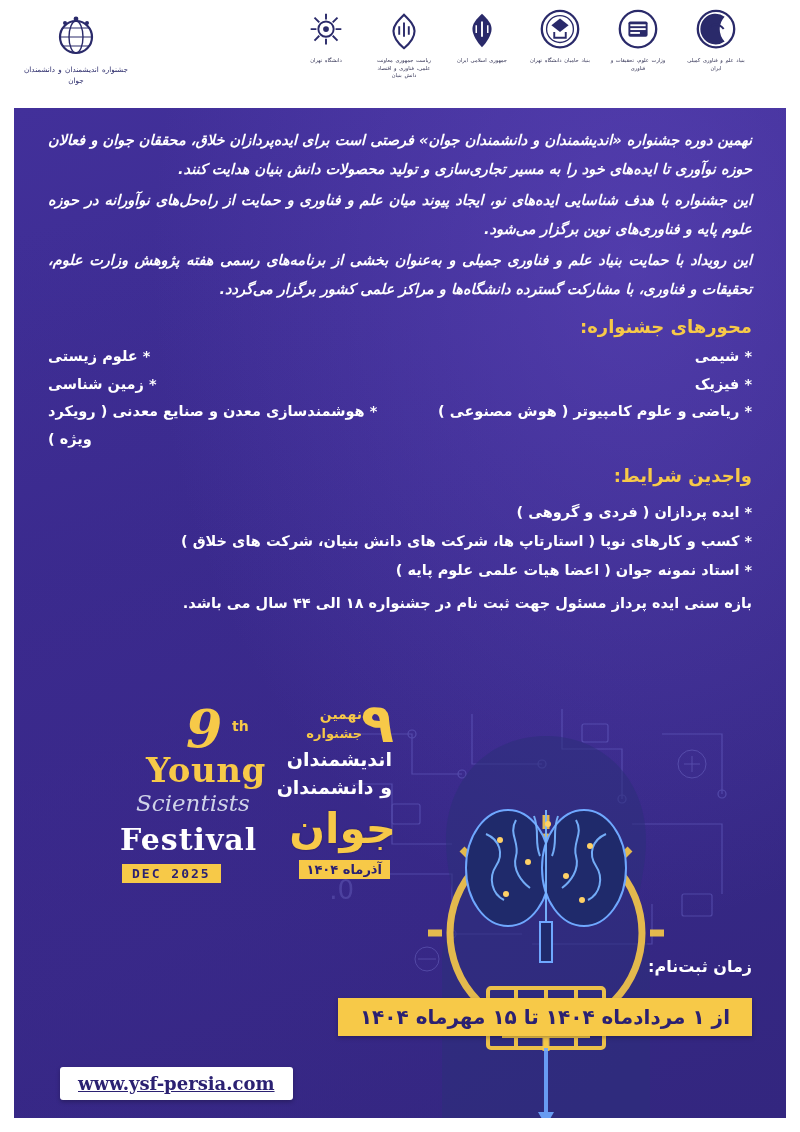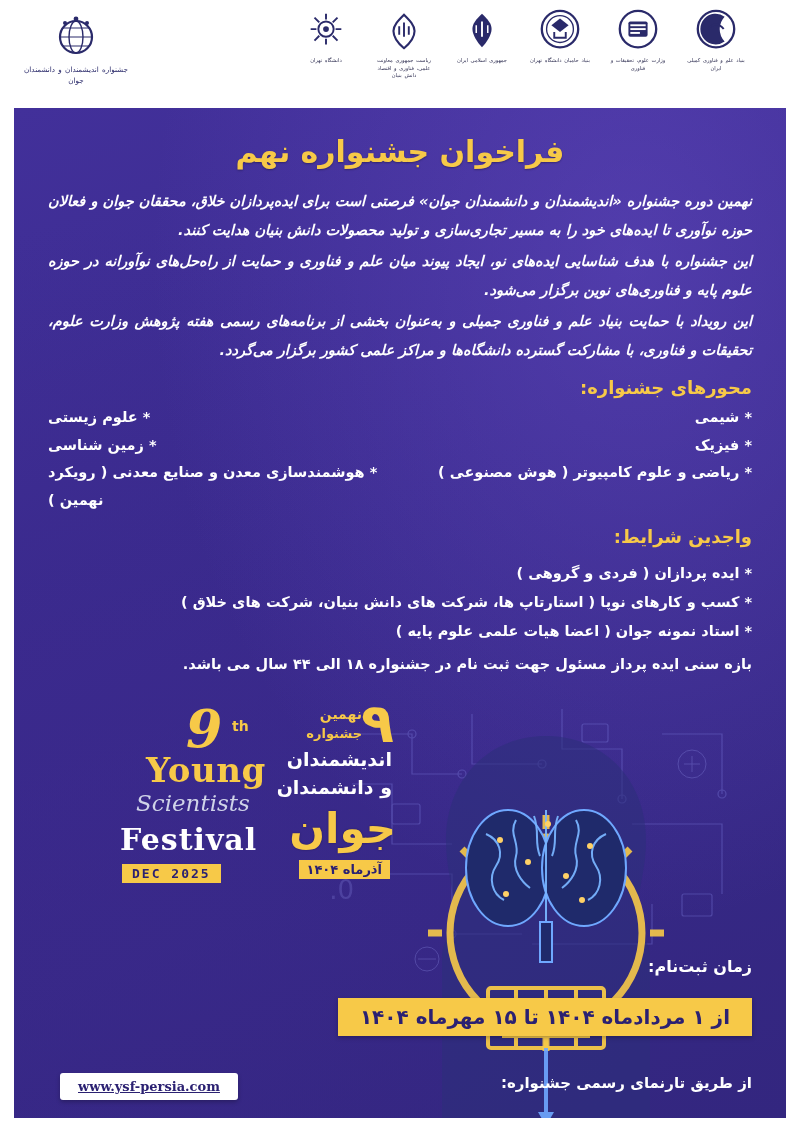--- a/index.html
+++ b/index.html
@@ -258,21 +258,21 @@
   .site-label {
     position: absolute;
     right: 34px; bottom: 26px;
     color: #ffffff; font-size: 15px; font-weight: bold;
     direction: rtl;
   }
   .site-chip {
     position: absolute;
     left: 46px; bottom: 18px;
     background: #ffffff; color: #2b2172;
-    font-size: 13px; font-weight: bold;
+    font-size: 18px; font-weight: bold;
     padding: 6px 18px;
     border-radius: 3px;
     font-family: "DejaVu Serif", serif;
     direction: ltr;
     box-shadow: 0 2px 4px rgba(0,0,0,.25);
   }
 </style>
 </head>
 <body>
 
@@ -366,41 +366,40 @@
               <circle cx="14" cy="11" r="2"></circle>
           </g>
         </svg>
       </div>
       <div class="logo-cap">جشنواره اندیشمندان و دانشمندان جوان</div>
     </div>
   </div>
 
   <div class="body-panel">
 
-    <div class="headline">فراخوان جشنواره نهم</div>
 
     <div class="copy">
       <p>نهمین دوره جشنواره «اندیشمندان و دانشمندان جوان» فرصتی است برای ایده‌پردازان خلاق، محققان جوان و فعالان حوزه نوآوری تا ایده‌های خود را به مسیر تجاری‌سازی و تولید محصولات دانش بنیان هدایت کنند.</p>
       <p>این جشنواره با هدف شناسایی ایده‌های نو، ایجاد پیوند میان علم و فناوری و حمایت از راه‌حل‌های نوآورانه در حوزه علوم پایه و فناوری‌های نوین برگزار می‌شود.</p>
       <p>این رویداد با حمایت بنیاد علم و فناوری جمیلی و به‌عنوان بخشی از برنامه‌های رسمی هفته پژوهش وزارت علوم، تحقیقات و فناوری، با مشارکت گسترده دانشگاه‌ها و مراکز علمی کشور برگزار می‌گردد.</p>
     </div>
 
     <div class="sec-head">محورهای جشنواره:</div>
     <div class="axes">
       <div class="axes-row">
         <div class="axes-col right">* شیمی</div>
         <div class="axes-col left">* علوم زیستی</div>
       </div>
       <div class="axes-row">
         <div class="axes-col right">* فیزیک</div>
         <div class="axes-col left">* زمین شناسی</div>
       </div>
       <div class="axes-row">
         <div class="axes-col right">* ریاضی و علوم کامپیوتر ( هوش مصنوعی )</div>
-        <div class="axes-col left">* هوشمندسازی معدن و صنایع معدنی ( رویکرد نهمین )</div>
+        <div class="axes-col left">* هوشمندسازی معدن و صنایع معدنی ( رویکرد ویژه )</div>
       </div>
     </div>
 
     <div class="sec-head">واجدین شرایط:</div>
     <div class="conds">
       <div>* ایده پردازان ( فردی و گروهی )</div>
       <div>* کسب و کارهای نوپا ( استارتاپ ها، شرکت های دانش بنیان، شرکت های خلاق )</div>
       <div>* استاد نمونه جوان ( اعضا هیات علمی علوم پایه )</div>
       <div class="note">بازه سنی ایده پرداز مسئول جهت ثبت نام در جشنواره ۱۸ الی ۴۴ سال می باشد.</div>
     </div>
@@ -502,18 +501,17 @@
           <div class="javan">جوان</div>
           <div class="date">آذرماه ۱۴۰۴</div>
         </div>
       </div>
 
       <div class="reg-band">
         <div class="reg-label">زمان ثبت‌نام:</div>
       </div>
       <div class="reg-chip">از ۱ مردادماه ۱۴۰۴ تا ۱۵ مهرماه ۱۴۰۴</div>
 
-      <div class="site-label">از طریق تارنمای رسمی جشنواره:</div>
       <a class="site-chip" href="#">www.ysf-persia.com</a>
     </div>
 
   </div>
 </div>
 
 </body></html>

